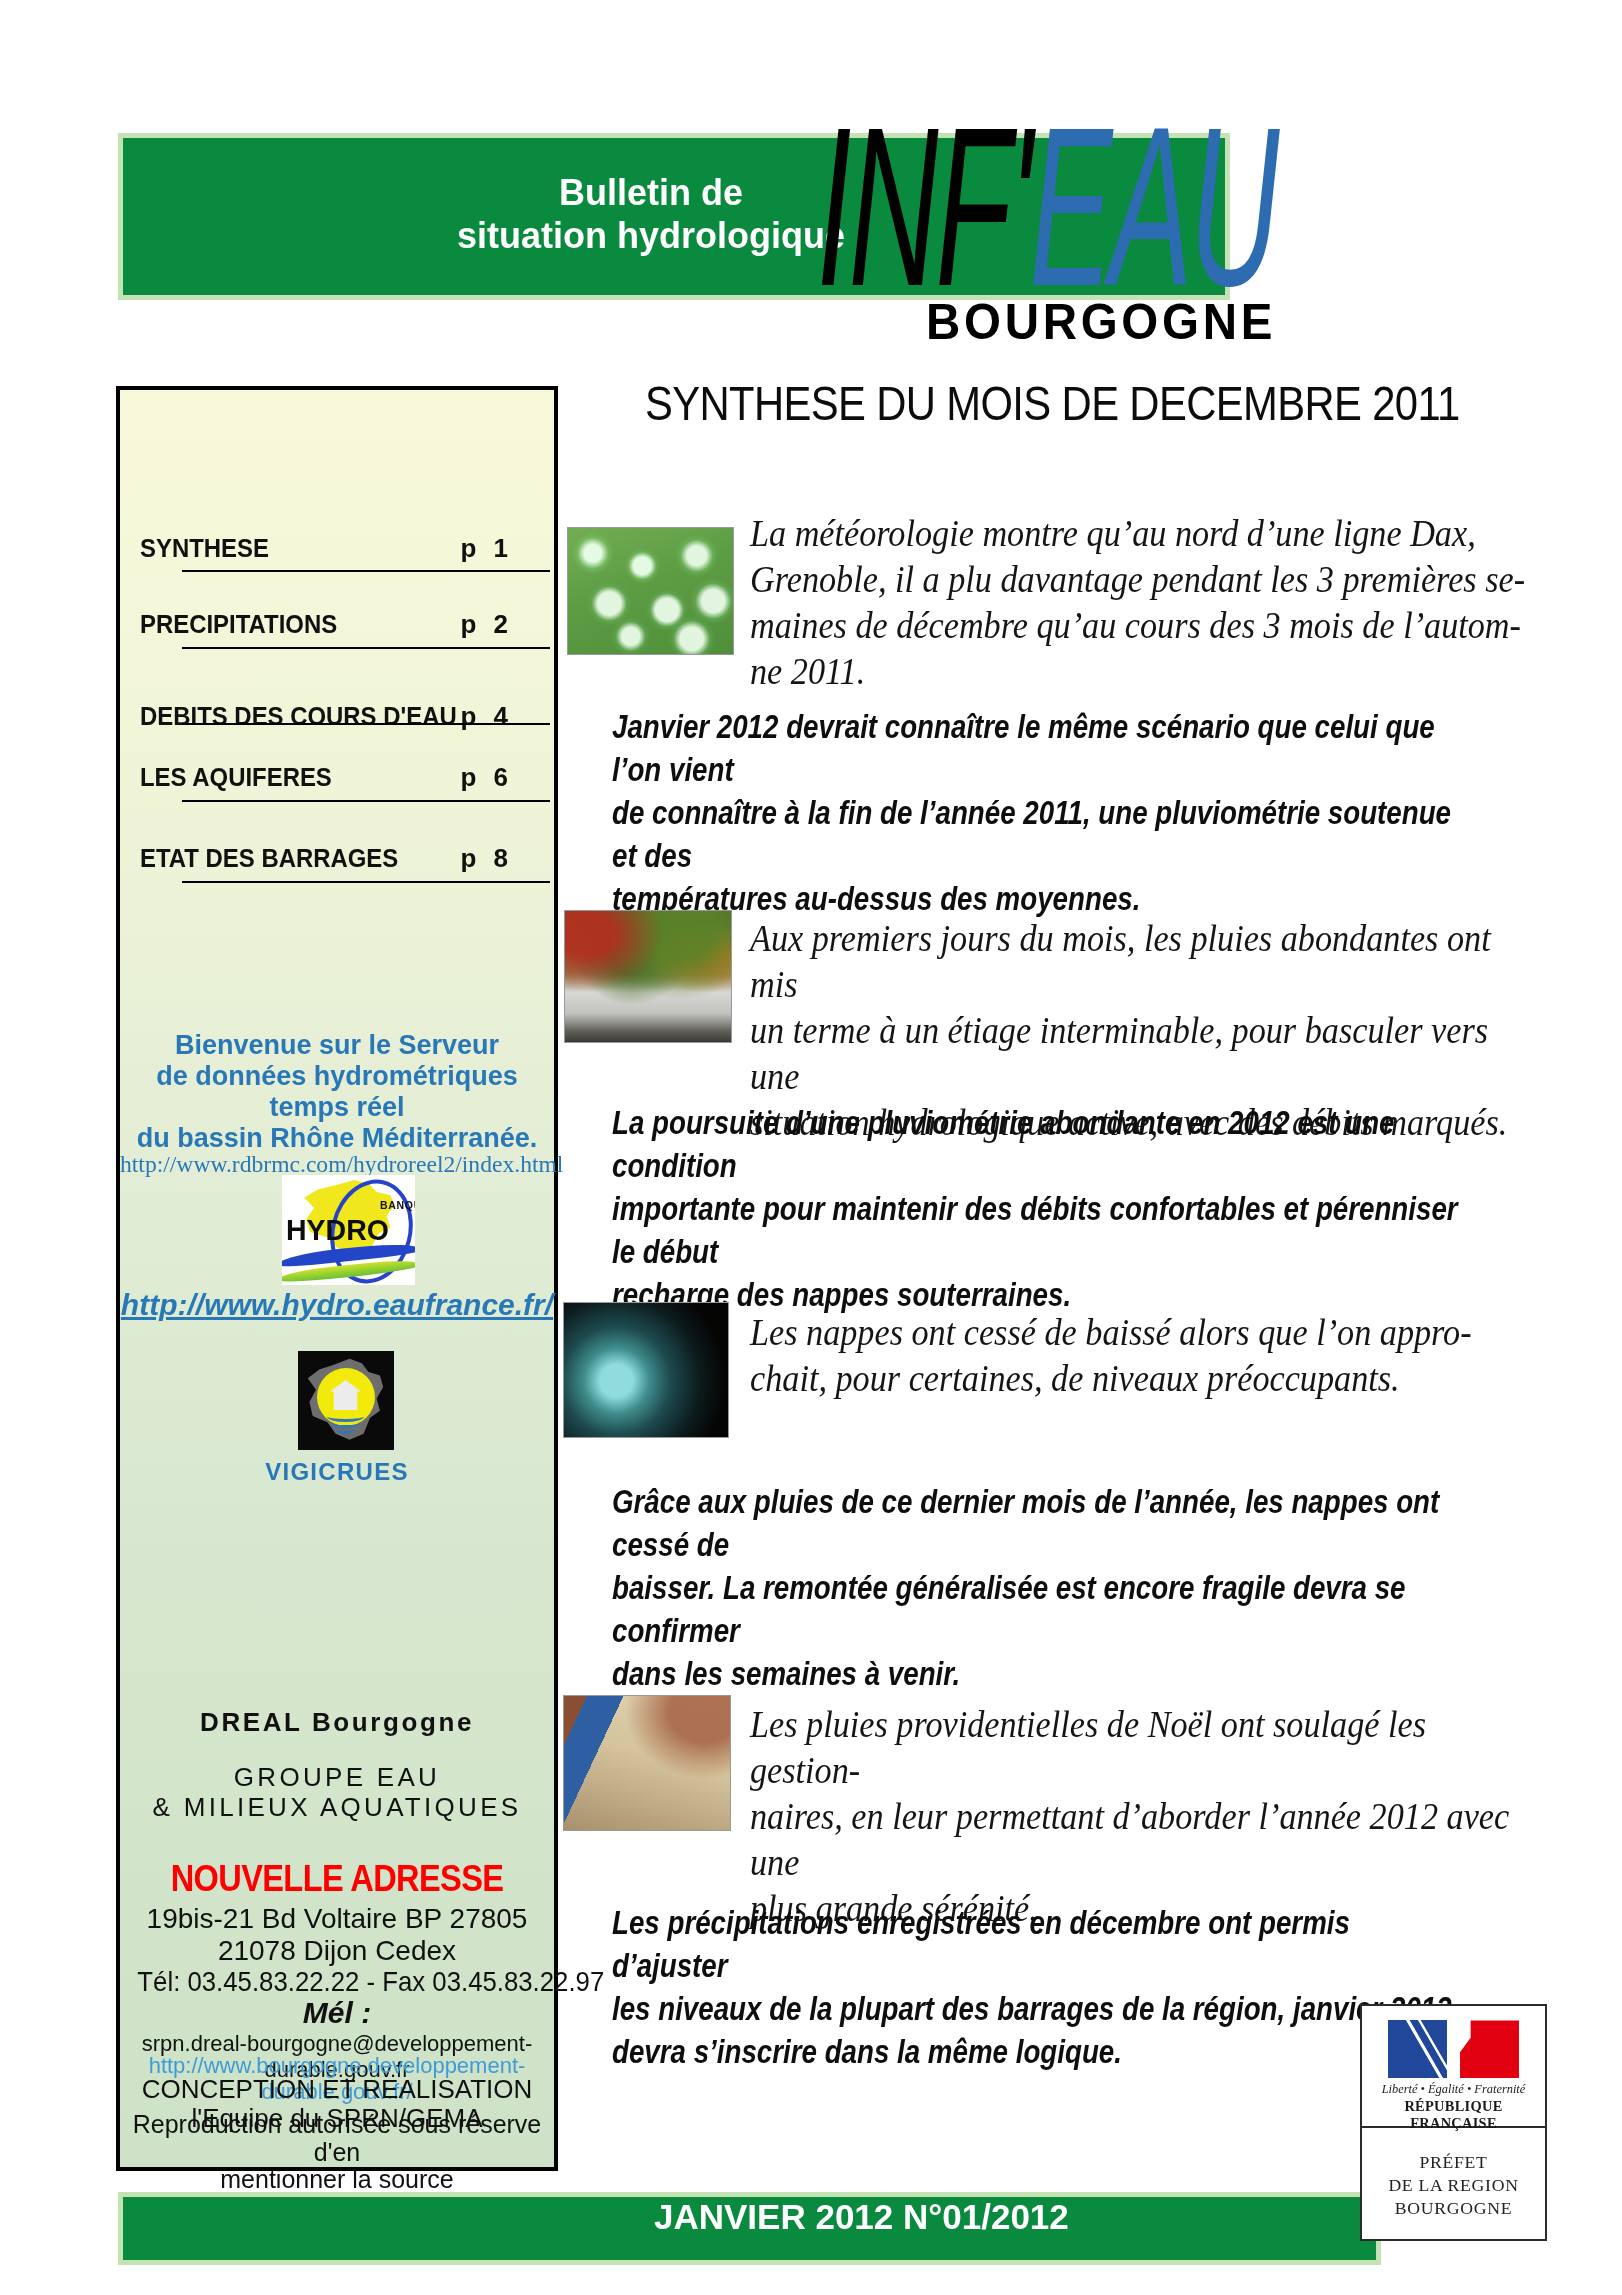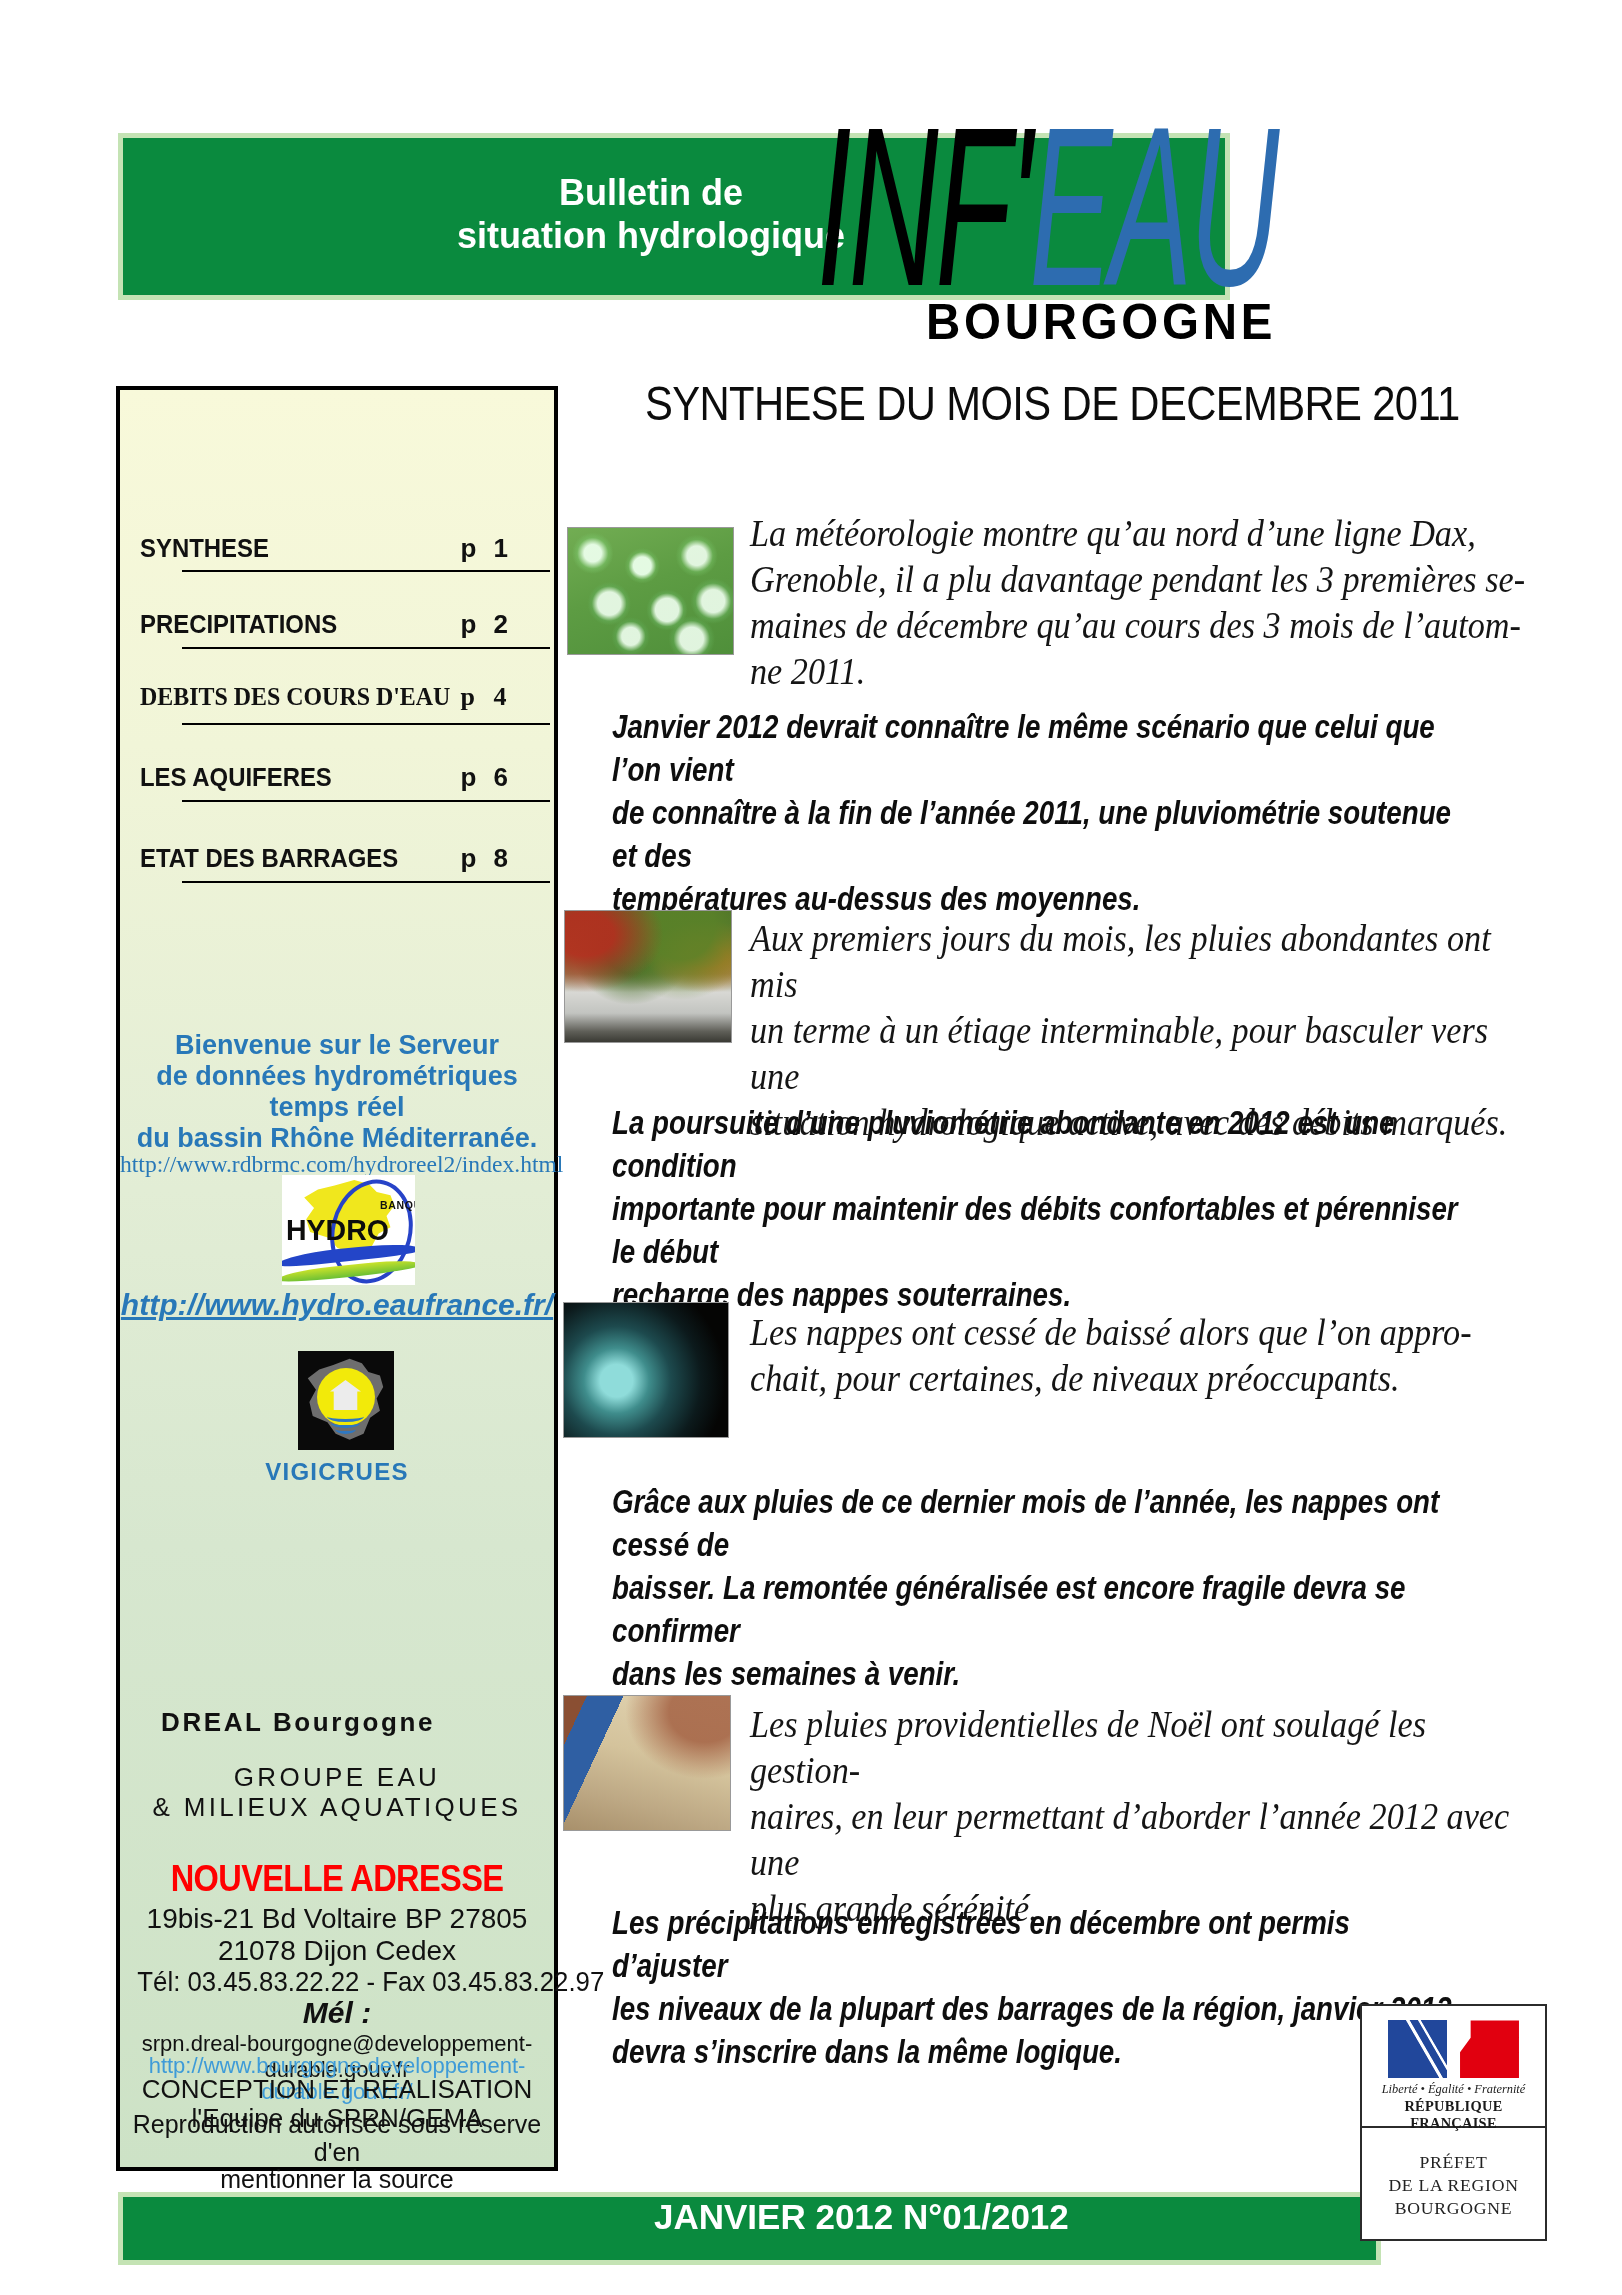--- a/index.html
+++ b/index.html
@@ -63,21 +63,21 @@
   .vigicrues-logo .silhouette{left:6.5px;top:5.2px;width:82px;height:88px;background:#6e6e6e;
     clip-path:polygon(55% 3%,70% 8%,78% 18%,92% 22%,96% 35%,88% 48%,92% 62%,80% 70%,72% 88%,55% 95%,38% 88%,28% 75%,10% 68%,6% 52%,14% 38%,4% 25%,18% 15%,35% 10%);}
   .vigicrues-logo .sun{left:19px;top:17px;width:58px;height:58px;border-radius:50%;background:#f2ea0a;}
   .vigicrues-logo .house{left:32px;top:29px;width:31px;height:30px;background:#ececec;
     clip-path:polygon(50% 0,100% 38%,88% 38%,88% 100%,12% 100%,12% 38%,0 38%);}
   .vigicrues-logo .wave1{left:29.4px;top:60px;width:37px;height:7.9px;border-bottom:3.3px solid #2f77c0;border-radius:50%;}
   .vigicrues-logo .wave2{left:33px;top:67px;width:29px;height:7.2px;border-bottom:3.3px solid #2f77c0;border-radius:50%;}
   .vigicrues-logo .wave3{left:37px;top:73px;width:21px;height:6.5px;border-bottom:3.3px solid #2f77c0;border-radius:50%;}
   .vigicrues-label{top:1068px;left:0;width:100%;text-align:center;color:#2878b8;
     font-size:24px;font-weight:700;letter-spacing:1.3px;}
-  .dreal-org{top:1317px;left:0;width:100%;font-size:26px;font-weight:700;letter-spacing:2.6px;margin-left:41px;}
+  .dreal-org{top:1317px;left:0;width:100%;text-align:center;font-size:26px;font-weight:700;letter-spacing:2.6px;}
   .dreal-group{top:1372px;left:0;width:100%;text-align:center;font-size:26px;letter-spacing:3.3px;line-height:30px;white-space:pre-line;}
   .new-address{top:1468px;left:0;width:100%;text-align:center;color:#ff0000;font-weight:700;font-size:37px;
     transform:scaleX(0.88);transform-origin:center top;letter-spacing:-0.7px;}
   .address{top:1513px;left:0;width:100%;text-align:center;font-size:28px;line-height:32px;white-space:pre-line;}
   .tel-fax{top:1576px;left:0;width:100%;text-align:center;font-size:28px;transform:scaleX(0.92);transform-origin:center top;white-space:nowrap;}
   .mail-label{top:1606px;left:0;width:100%;text-align:center;font-size:30px;font-weight:700;font-style:italic;}
   .email{top:1641px;left:0;width:100%;text-align:center;font-size:22px;}
   .dreal-site{top:1663px;left:0;width:100%;text-align:center;font-size:22px;color:#3e9bd8;text-decoration:none;display:block;}
   .conception{top:1685px;left:0;width:100%;text-align:center;font-size:26px;line-height:29px;white-space:pre-line;}
   .reproduction{top:1721px;left:0;width:100%;text-align:center;font-size:25px;line-height:27.5px;white-space:pre-line;}
@@ -165,21 +165,21 @@
     </div>
     <div class="abs toc-divider" style="top:180px;"></div>
 
     <div class="abs toc-row" style="top:219px;">
       <span class="lbl">PRECIPITATIONS</span>
       <span class="pg">p</span>
       <span class="num">2</span>
     </div>
     <div class="abs toc-divider" style="top:257px;"></div>
 
-    <div class="abs toc-row" style="top:292px;font-family:Liberation Serif, serif;">
+    <div class="abs toc-row" style="top:311px;">
       <span class="lbl">DEBITS DES COURS D'EAU</span>
       <span class="pg">p</span>
       <span class="num">4</span>
     </div>
     <div class="abs toc-divider" style="top:333px;"></div>
 
     <div class="abs toc-row" style="top:372px;">
       <span class="lbl">LES AQUIFERES</span>
       <span class="pg">p</span>
       <span class="num">6</span>

